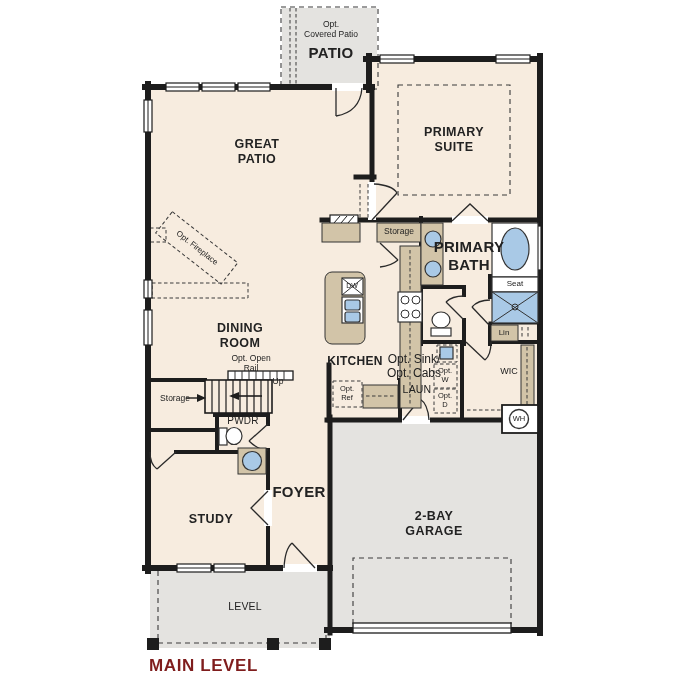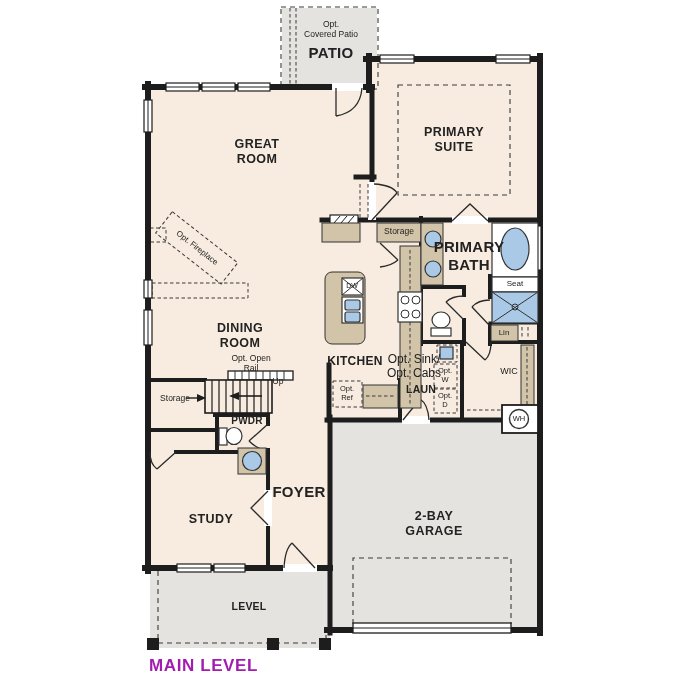--- a/index.html
+++ b/index.html
@@ -22,23 +22,23 @@
   .dash{stroke:#3a3a3a;stroke-width:1.1;fill:none;stroke-dasharray:5 4;}
   .dashthin{stroke:#3a3a3a;stroke-width:1;fill:none;stroke-dasharray:3.5 2.5;}
   .fixw{fill:#ffffff;stroke:var(--line);stroke-width:1.2;}
   .thin{stroke:var(--line);stroke-width:1;fill:none;}
   .lbl{position:absolute;transform:translate(-50%,-50%);white-space:pre-line;
        text-align:center;line-height:1.18;color:var(--text);}
   .sm{font-size:8.5px;}
   .xs{font-size:7.5px;}
   .room{font-size:12.5px;font-weight:bold;letter-spacing:.4px;}
   .room-sm{font-size:15px;font-weight:bold;letter-spacing:.3px;}
-  .room-xs{font-size:10px;font-weight:bold;letter-spacing:.2px;padding-left:8px;}
+  .room-xs{font-size:10px;font-weight:normal;letter-spacing:.2px;}
   .rot{transform:translate(-50%,-50%) rotate(38deg);}
-  .level{position:absolute;font-size:17px;font-weight:bold;letter-spacing:.6px;color:#a21caf;}
+  .level{position:absolute;font-size:17px;font-weight:bold;letter-spacing:.6px;color:#7f1d1d;}
 </style>
 </head>
 <body>
 
 <div id="stage">
   <svg width="687" height="687" viewBox="0 0 687 687">
 
     <g>
       <rect x="282" y="8" width="95" height="80" class="concrete"></rect>
       <rect x="150" y="568" width="180" height="80" class="concrete"></rect>
@@ -275,21 +275,21 @@
       <rect x="147" y="638" width="12" height="12" class="wallfill"></rect>
       <rect x="267" y="638" width="12" height="12" class="wallfill"></rect>
       <rect x="319" y="638" width="12" height="12" class="wallfill"></rect>
     </g>
   </svg>
 
   <div class="lbl sm" style="left:331px;top:29px">Opt.
 Covered Patio</div>
   <div class="lbl room-sm" style="left:331px;top:53px">PATIO</div>
   <div class="lbl room" style="left:257px;top:152px">GREAT
-ROOM</div>
+PATIO</div>
   <div class="lbl room" style="left:454px;top:140px">PRIMARY
 SUITE</div>
   <div class="lbl sm rot" style="left:197px;top:248px;font-size:8px">Opt. Fireplace</div>
   <div class="lbl sm" style="left:399px;top:231px">Storage</div>
   <div class="lbl room-sm" style="left:469px;top:256px">PRIMARY
 BATH</div>
   <div class="lbl xs" style="left:515px;top:284px;font-size:8px">Seat</div>
   <div class="lbl xs" style="left:504px;top:333px;font-size:8px">Lin</div>
   <div class="lbl room" style="left:240px;top:336px">DINING
 ROOM</div>

